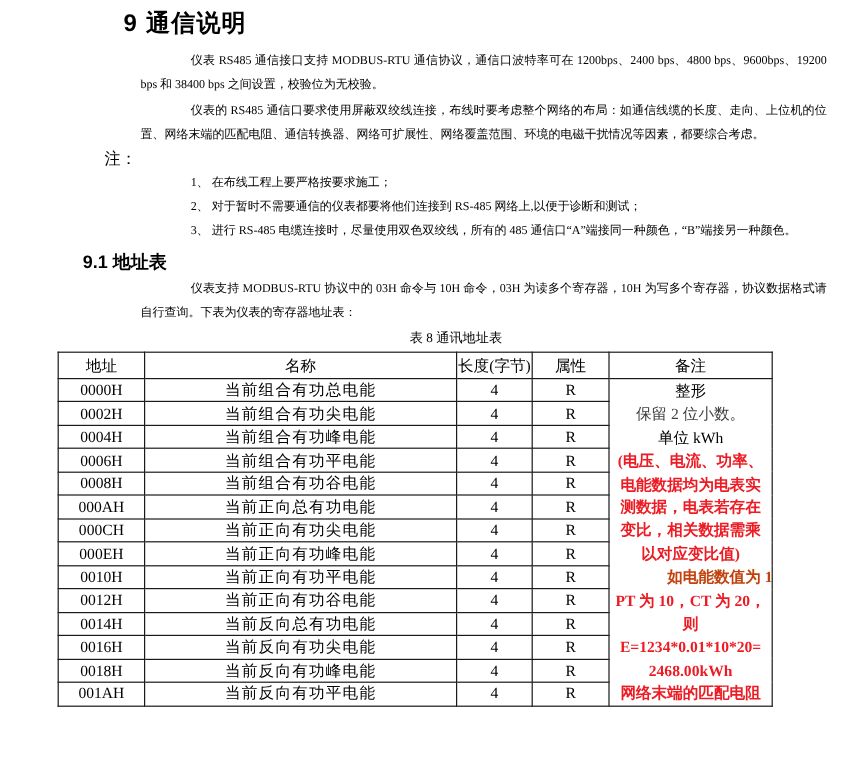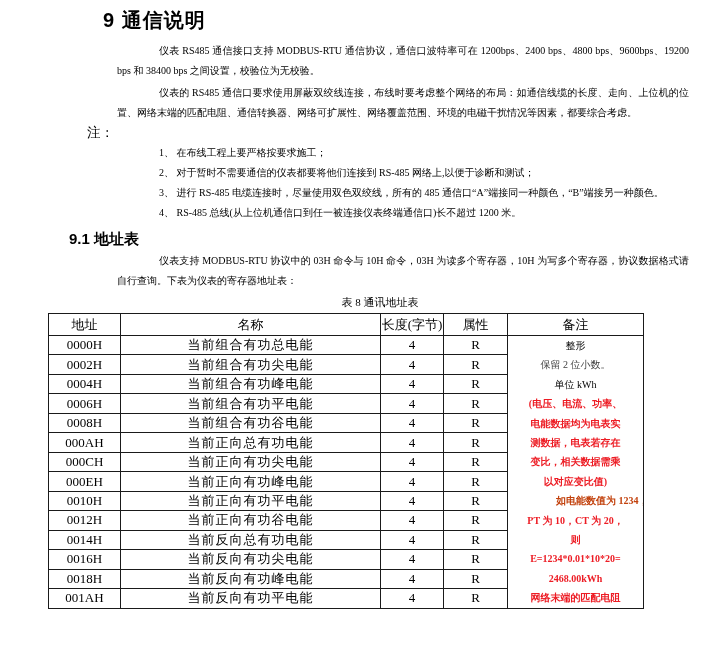--- a/index.html
+++ b/index.html
@@ -64,42 +64,41 @@
     overflow: hidden;
     white-space: nowrap;
   }
   table.addr th { height: 22px; font-size: 13px; }
   table.addr td { height: 19px; }
   td.name-col { text-align: left; padding-left: 13px; letter-spacing: 1px; }
   td.remark-col {
     vertical-align: middle;
     white-space: normal;
     line-height: 19.4px;
-    font-size: 10px;
+    font-size: 13px;
   }
   .rk-line { text-align: center; }
   .rk-red  { font-weight: bold; }
 </style>
 </head>
 <body>
 
 <div class="sheet">
 
   <div class="h1">9  通信说明</div>
 
   <p class="body-p indent mt10">仪表 RS485 通信接口支持 MODBUS-RTU 通信协议，通信口波特率可在 1200bps、2400 bps、4800 bps、9600bps、19200 bps 和 38400 bps 之间设置，校验位为无校验。</p>
 
   <p class="body-p indent mt2">仪表的 RS485 通信口要求使用屏蔽双绞线连接，布线时要考虑整个网络的布局：如通信线缆的长度、走向、上位机的位置、网络末端的匹配电阻、通信转换器、网络可扩展性、网络覆盖范围、环境的电磁干扰情况等因素，都要综合考虑。</p>
 
   <p class="note-label">注：</p>
 
   <p class="body-p indent">1、 在布线工程上要严格按要求施工；</p>
   <p class="body-p indent">2、 对于暂时不需要通信的仪表都要将他们连接到 RS-485 网络上,以便于诊断和测试；</p>
   <p class="body-p indent">3、 进行 RS-485 电缆连接时，尽量使用双色双绞线，所有的 485 通信口“A”端接同一种颜色，“B”端接另一种颜色。</p>
-  <p class="body-p indent">4、 RS-485 总线(从上位机通信口到任一被连接仪表终端通信口)长不超过 1200 米。</p>
 
   <div class="h2">9.1 地址表</div>
 
   <p class="body-p indent mt2">仪表支持 MODBUS-RTU 协议中的 03H 命令与 10H 命令，03H 为读多个寄存器，10H 为写多个寄存器，协议数据格式请自行查询。下表为仪表的寄存器地址表：</p>
 
   <div class="caption">表 8  通讯地址表</div>
 
   <table class="addr">
     <colgroup>
       <col style="width:72px">

